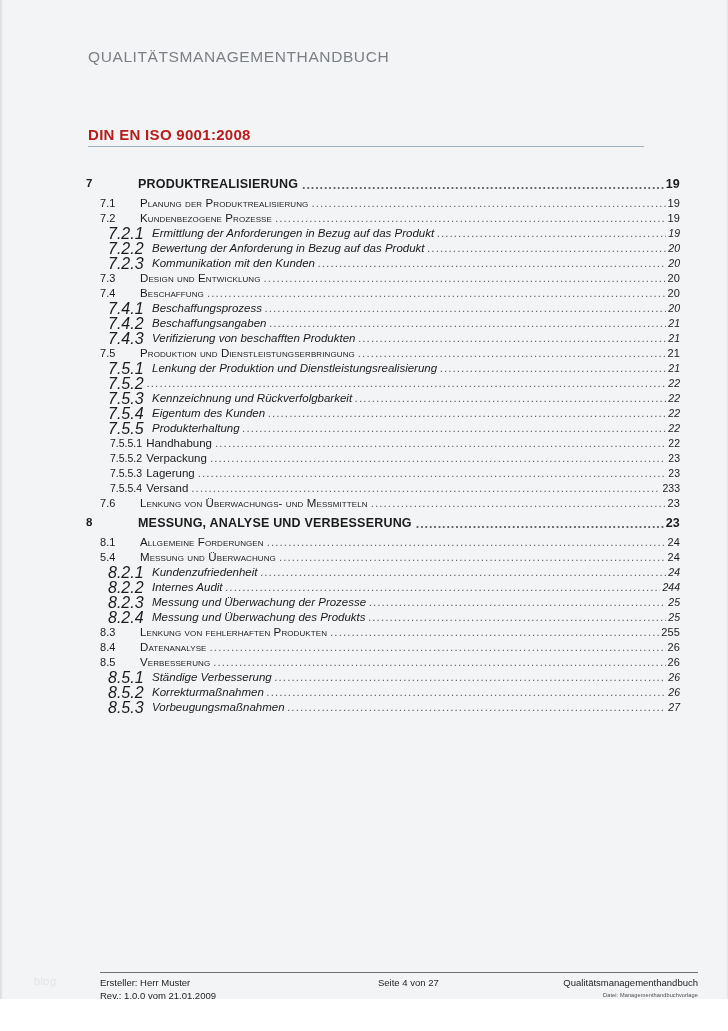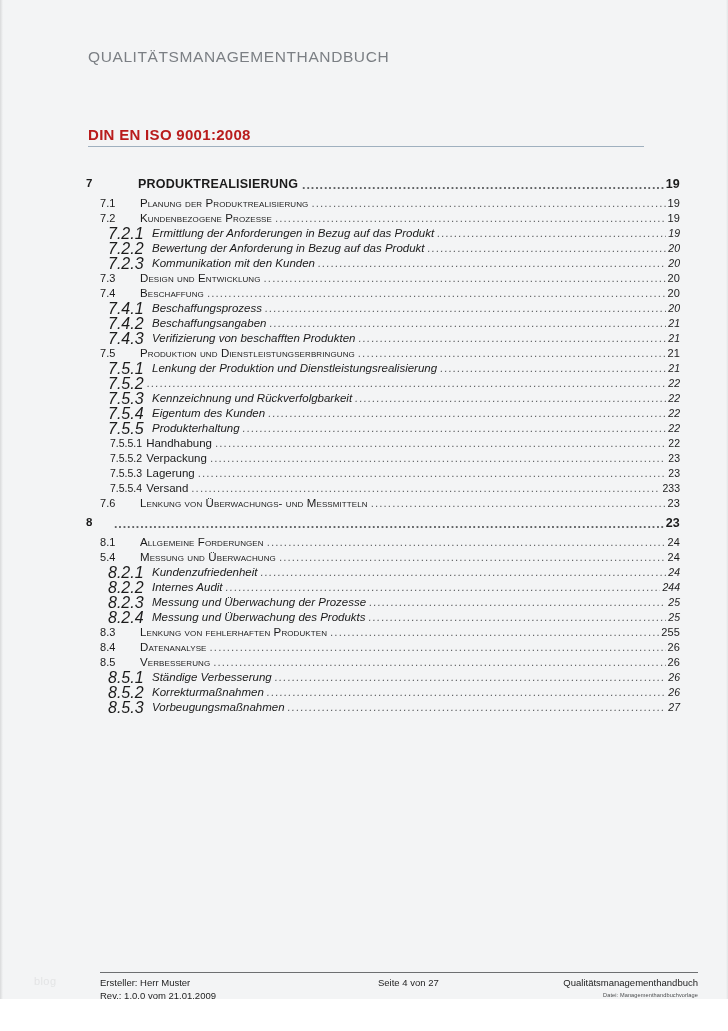--- a/index.html
+++ b/index.html
@@ -353,20 +353,21 @@
         <span class="toc-page">233</span>
       </div>
       <div class="toc-row lvl2">
         <span class="toc-num">7.6</span>
         <span class="toc-label">Lenkung von Überwachungs- und Messmitteln</span>
         <span class="toc-leader"></span>
         <span class="toc-page">23</span>
       </div>
       <div class="toc-row lvl1">
         <span class="toc-num">8</span>
+        <span class="toc-label">MESSUNG, ANALYSE UND VERBESSERUNG</span>
         <span class="toc-leader"></span>
         <span class="toc-page">23</span>
       </div>
       <div class="toc-row lvl2">
         <span class="toc-num">8.1</span>
         <span class="toc-label">Allgemeine Forderungen</span>
         <span class="toc-leader"></span>
         <span class="toc-page">24</span>
       </div>
       <div class="toc-row lvl2">

